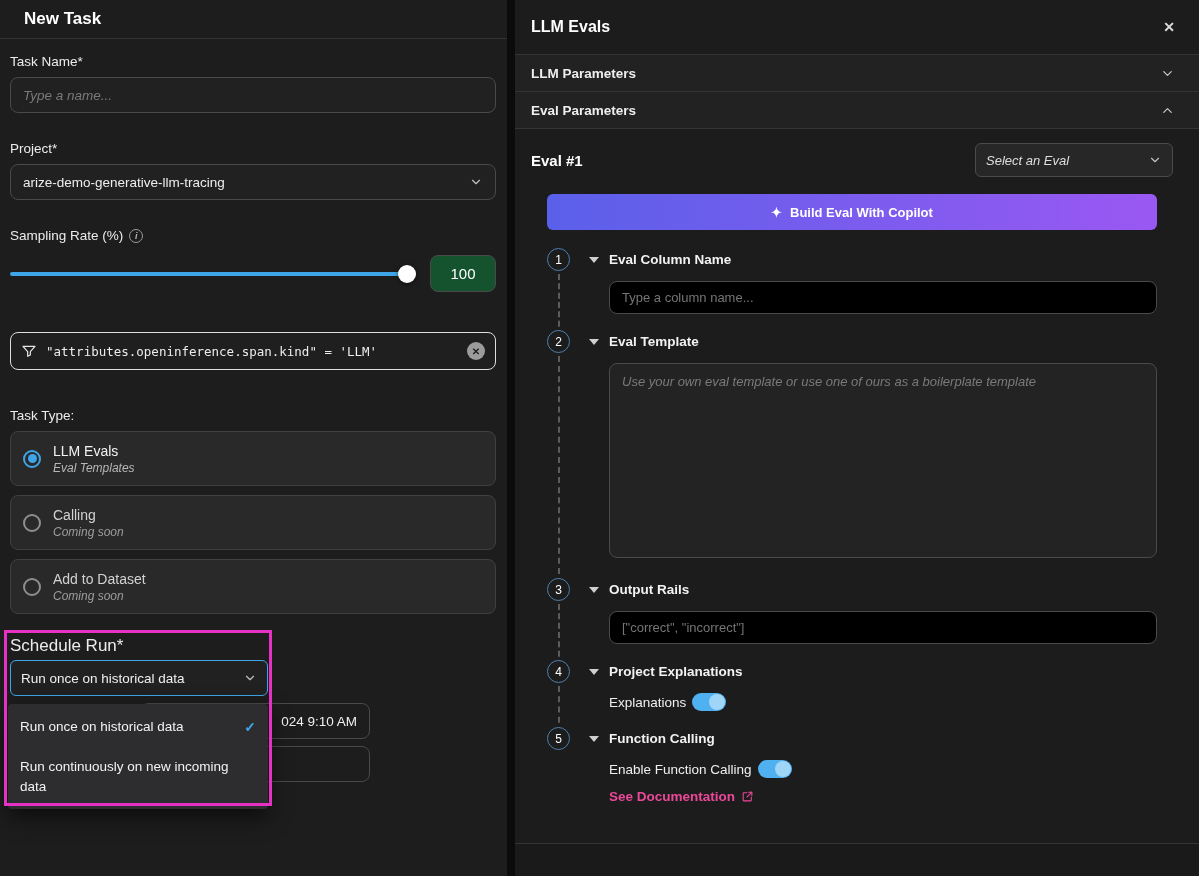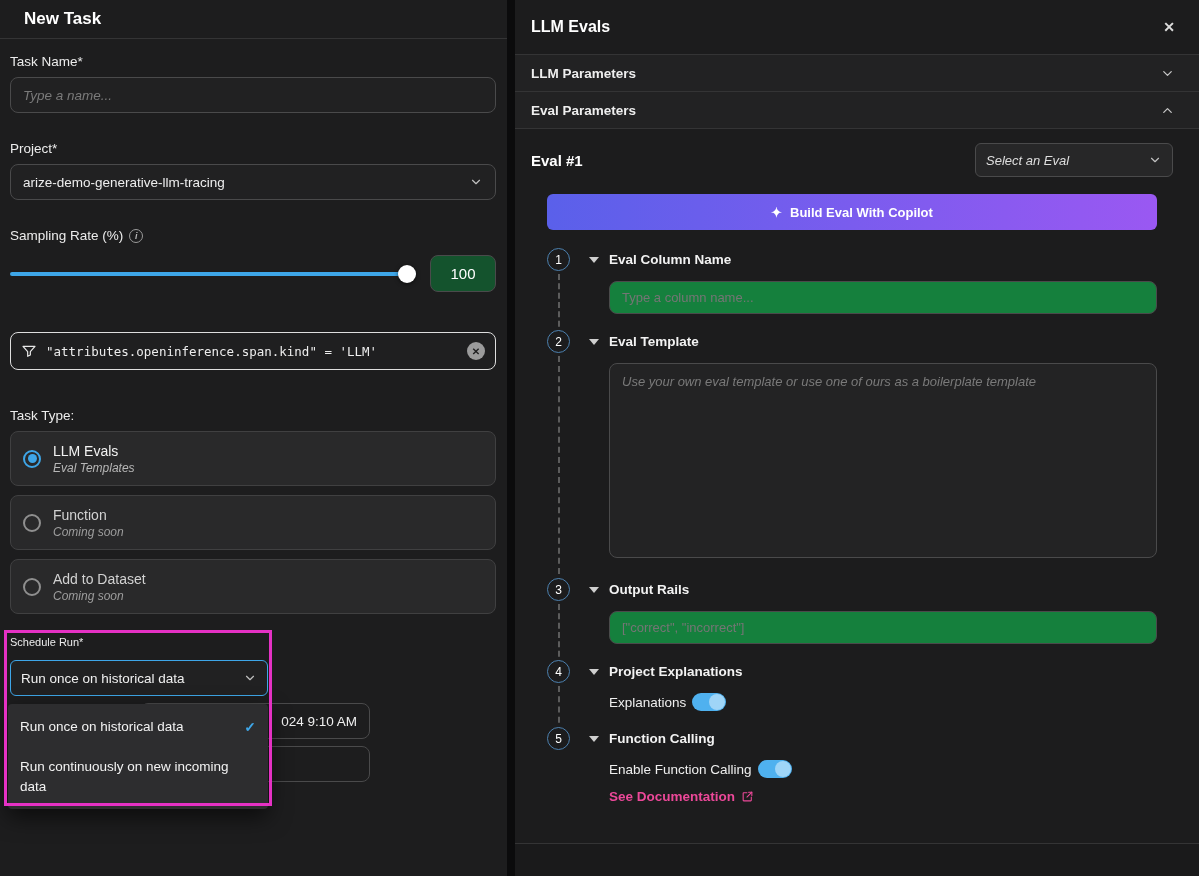--- a/index.html
+++ b/index.html
@@ -64,21 +64,21 @@
   .radio { width:18px; height:18px; border-radius:50%; border:2px solid #8f8f8f; flex:none; position:relative; }
   .radio.selected { border-color:#3ea6e8; }
   .radio.selected::after { content:''; position:absolute; inset:2.5px; border-radius:50%; background:#3ea6e8; }
   .card-text { display:flex; flex-direction:column; }
   .card-title { font-size:14px; color:#f2f2f2; }
   .card-sub { font-size:12px; font-style:italic; color:#b7b7b7; margin-top:2px; }
   .card.disabled .card-title { color:#d2d2d2; }
   .card.disabled .card-sub { color:#9d9d9d; }
   
   .schedule { position:relative; height:250px; margin-top:16px; }
-  .sched-label { position:absolute; left:0; top:6px; font-size:11px; color:#ececec; font-weight:500; }
+  .sched-label { position:absolute; left:0; top:6px; font-size:17px; color:#ececec; font-weight:500; }
   .sched-select {
     position:absolute; left:0; top:30px; width:258px; height:36px; z-index:2;
     border:1.5px solid #3ea6e8; background:#212122; border-radius:6px;
     display:flex; align-items:center; justify-content:space-between; padding:0 10px;
     font-size:13.5px; color:#f0f0f0; cursor:pointer;
   }
   .behind-input {
     position:absolute; height:36px; z-index:1; background:#1d1d1e;
     border:1px solid #4a4a4b; border-radius:8px; display:flex; align-items:center;
     justify-content:flex-end; padding:0 12px; font-size:13.5px; color:#efefef;
@@ -134,21 +134,21 @@
     width:23px; height:23px; border-radius:50%; border:1.5px solid #4c80ae;
     display:flex; align-items:center; justify-content:center; font-size:12px; color:#fff;
     background:#1c1c1d; position:relative; z-index:1;
   }
   .step-main { flex:1; min-width:0; }
   .step-head { display:flex; align-items:center; min-height:23px; gap:10px; cursor:pointer; }
   .caret { width:0; height:0; border-left:5px solid transparent; border-right:5px solid transparent; border-top:6px solid #cfcfcf; flex:none; }
   .step-label { font-size:13.5px; font-weight:600; color:#f2f2f2; }
   .step-body { margin-left:20px; margin-top:10px; }
   .step-input {
-    width:100%; height:33px; background:#15803d; border:1px solid #4a4a4b; border-radius:8px;
+    width:100%; height:33px; background:#000000; border:1px solid #4a4a4b; border-radius:8px;
     color:#e8e8e8; padding:0 12px; font-size:13px; font-family:"Liberation Sans", sans-serif; outline:none;
   }
   .ta {
     width:100%; height:195px; background:#232324; border:1px solid #4a4a4b; border-radius:8px;
     color:#e8e8e8; padding:10px 12px; font-size:13px; font-family:"Liberation Sans", sans-serif;
     resize:none; outline:none;
   }
   .toggle-row { display:flex; align-items:center; gap:6px; font-size:13.5px; color:#efefef; }
   .toggle { width:34px; height:18px; border-radius:10px; background:#4fb1ef; position:relative; cursor:pointer; flex:none; }
   .toggle::after {
@@ -209,21 +209,21 @@
         <div class="card">
           <span class="radio selected"></span>
           <span class="card-text">
             <span class="card-title">LLM Evals</span>
             <span class="card-sub">Eval Templates</span>
           </span>
         </div>
         <div class="card disabled">
           <span class="radio"></span>
           <span class="card-text">
-            <span class="card-title">Function</span>
+            <span class="card-title">Calling</span>
             <span class="card-sub">Coming soon</span>
           </span>
         </div>
         <div class="card disabled">
           <span class="radio"></span>
           <span class="card-text">
             <span class="card-title">Add to Dataset</span>
             <span class="card-sub">Coming soon</span>
           </span>
         </div>

